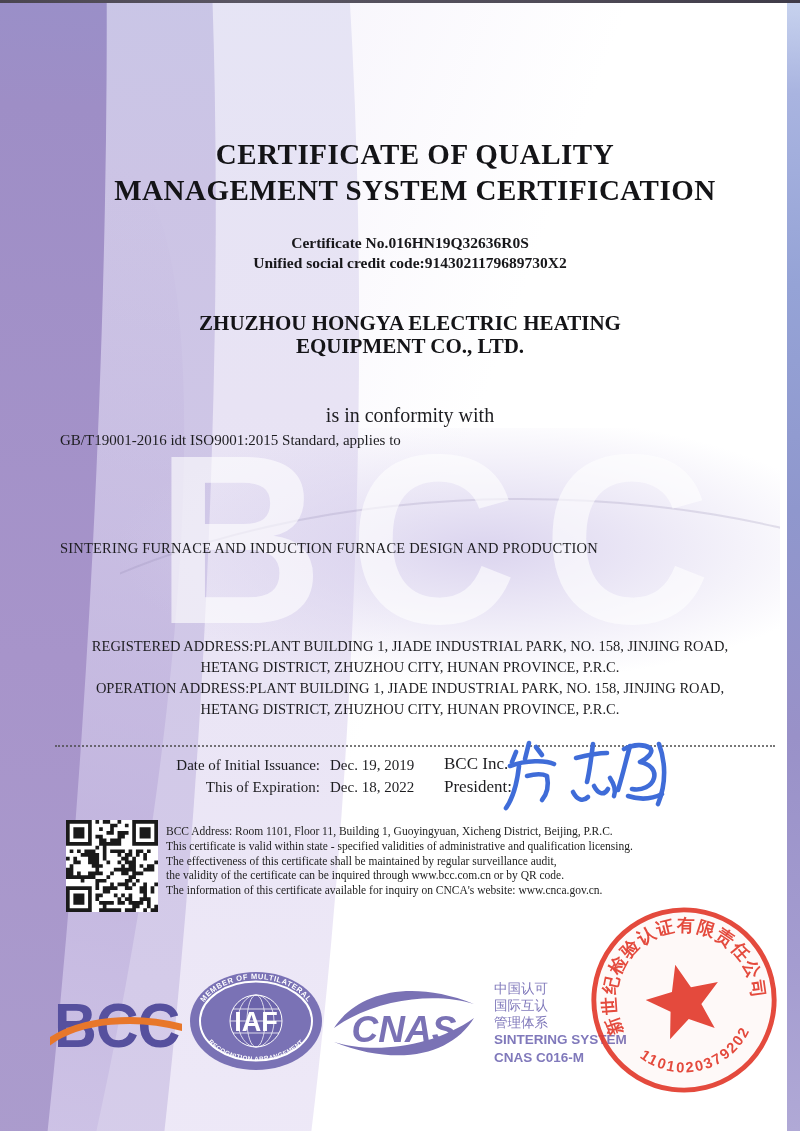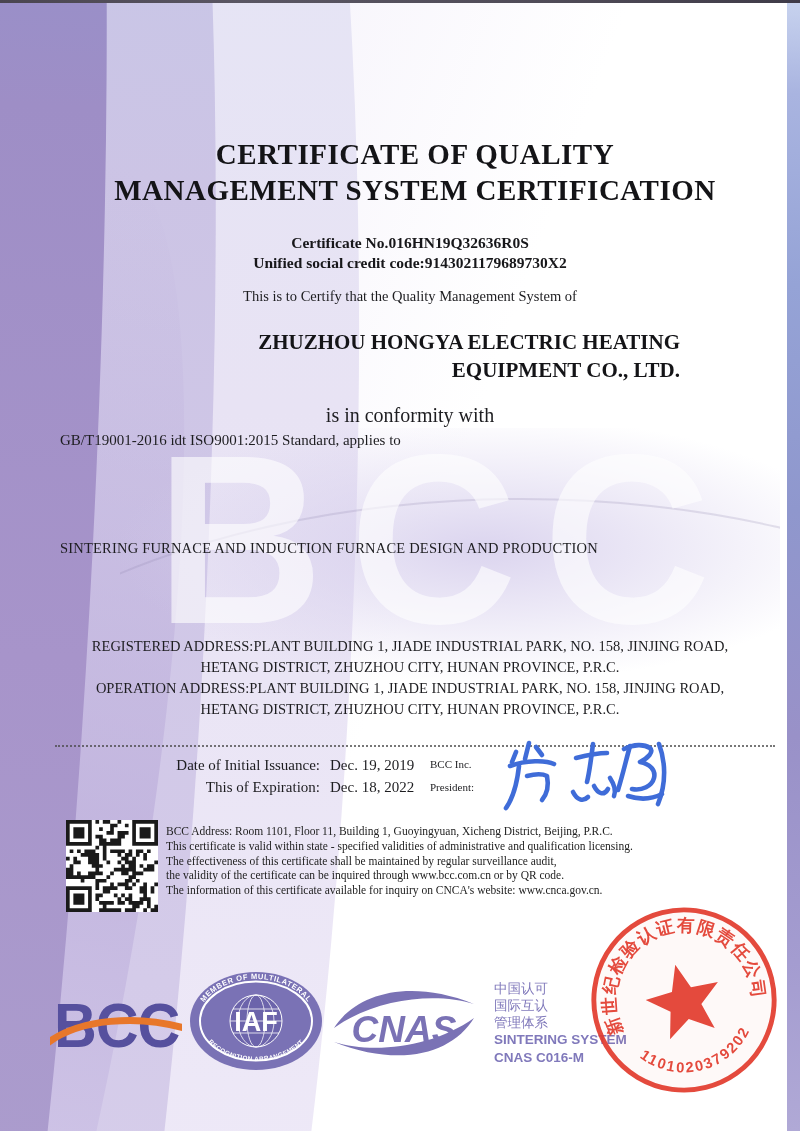--- a/index.html
+++ b/index.html
@@ -26,32 +26,32 @@
         font-size:232px;letter-spacing:26px;color:#ffffff;opacity:.62;transform:scaleY(1.04);}
   .wm-arc{position:absolute;left:-260px;top:70px;width:1320px;height:720px;border-radius:50%;
         border:2px solid rgba(140,130,175,.22);}
   
   .content{position:absolute;inset:0;z-index:20;}
   .title{position:absolute;top:136px;left:105px;width:620px;margin:0;text-align:center;
         font-size:29px;line-height:36px;font-weight:bold;letter-spacing:.5px;color:#141417;}
   .cert-line{position:absolute;left:60px;width:700px;text-align:center;font-weight:bold;font-size:15.5px;color:#17171a;}
   .cert-no{top:234px;} .credit-code{top:254px;}
   .certify{position:absolute;top:288px;left:60px;width:700px;text-align:center;font-size:14.5px;}
-  .company{position:absolute;top:328px;left:140px;width:540px;text-align:right;
-        font-size:21px;line-height:28px;font-weight:bold;color:#141417;}
+  .company{position:absolute;top:312px;left:140px;width:540px;text-align:center;
+        font-size:21px;line-height:23px;font-weight:bold;color:#141417;}
   .conformity{position:absolute;top:404px;left:60px;width:700px;text-align:center;font-size:20px;}
   .standard{position:absolute;top:432px;left:60px;width:700px;text-align:left;font-size:15px;}
   .scope{position:absolute;top:540px;left:60px;width:700px;font-size:14.5px;letter-spacing:.2px;}
   .addresses{position:absolute;top:636px;left:90px;width:640px;text-align:center;font-size:14.5px;line-height:21px;}
   .dotted{position:absolute;top:745px;left:55px;right:25px;border-top:2px dotted #4a4a4a;opacity:.75;}
   .dates{position:absolute;top:755px;left:98px;font-size:15px;line-height:21.5px;}
   .drow{display:flex;}
   .dlabel{display:inline-block;width:222px;text-align:right;}
   .dvalue{display:inline-block;margin-left:10px;}
-  .issuer{position:absolute;top:753px;left:430px;font-size:11px;line-height:22.5px;}
+  .issuer{position:absolute;top:753px;left:444px;font-size:17px;line-height:22.5px;}
   .signature{position:absolute;left:502px;top:736px;width:170px;height:80px;}
   .signature path{stroke:#3f6cd8;stroke-width:4.6;fill:none;stroke-linecap:round;stroke-linejoin:round;}
   .qr{position:absolute;left:66px;top:820px;width:92px;height:92px;}
   .fine-print{position:absolute;left:166px;top:824px;width:580px;font-size:11.5px;line-height:14.8px;color:#222;}
   
   .bcc-logo{position:absolute;left:50px;top:988px;width:132px;height:76px;}
   .bcc-text{position:absolute;left:0;top:0;width:100%;text-align:center;font-family:"Liberation Sans",sans-serif;
         font-weight:bold;font-size:63px;line-height:74px;letter-spacing:-1px;color:#56509e;transform:scaleX(.94);}
   .bcc-swoosh{position:absolute;inset:0;}
   .iaf-logo{position:absolute;left:188px;top:970px;width:136px;height:102px;}
@@ -82,21 +82,20 @@
 
   <div class="top-edge"></div>
   <div class="right-edge"></div>
 
   <main class="content">
 
     <h1 class="title">CERTIFICATE OF QUALITY MANAGEMENT SYSTEM CERTIFICATION</h1>
     <div class="cert-line cert-no">Certificate No.016HN19Q32636R0S</div>
     <div class="cert-line credit-code">Unified social credit code:9143021179689730X2</div>
 
-    <div class="certify">This is to Certify that the Quality Management System of</div>
     <div class="company">ZHUZHOU HONGYA ELECTRIC HEATING EQUIPMENT CO., LTD.</div>
     <div class="conformity">is in conformity with</div>
     <div class="standard">GB/T19001-2016 idt ISO9001:2015 Standard, applies to</div>
     <div class="scope">SINTERING FURNACE AND INDUCTION FURNACE DESIGN AND PRODUCTION</div>
 
     <div class="addresses">
       <div class="addr">REGISTERED ADDRESS:PLANT BUILDING 1, JIADE INDUSTRIAL PARK, NO. 158, JINJING ROAD, HETANG DISTRICT, ZHUZHOU CITY, HUNAN PROVINCE, P.R.C.</div>
       <div class="addr">OPERATION ADDRESS:PLANT BUILDING 1, JIADE INDUSTRIAL PARK, NO. 158, JINJING ROAD, HETANG DISTRICT, ZHUZHOU CITY, HUNAN PROVINCE, P.R.C.</div>
     </div>
 

